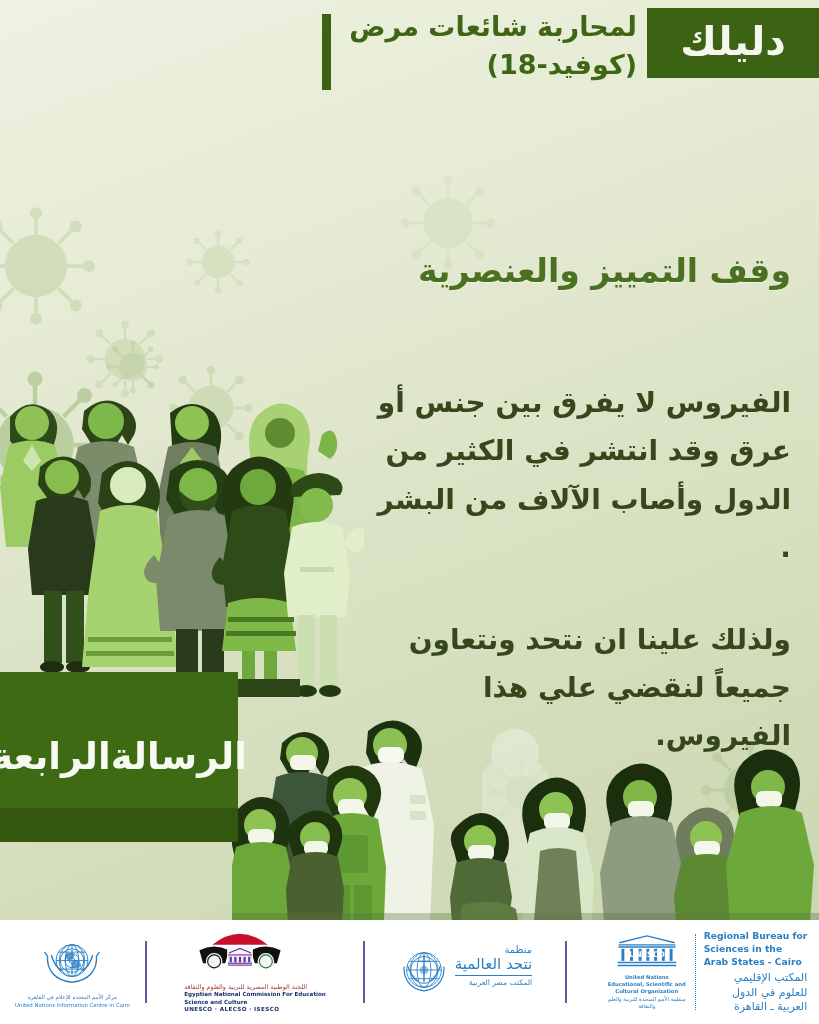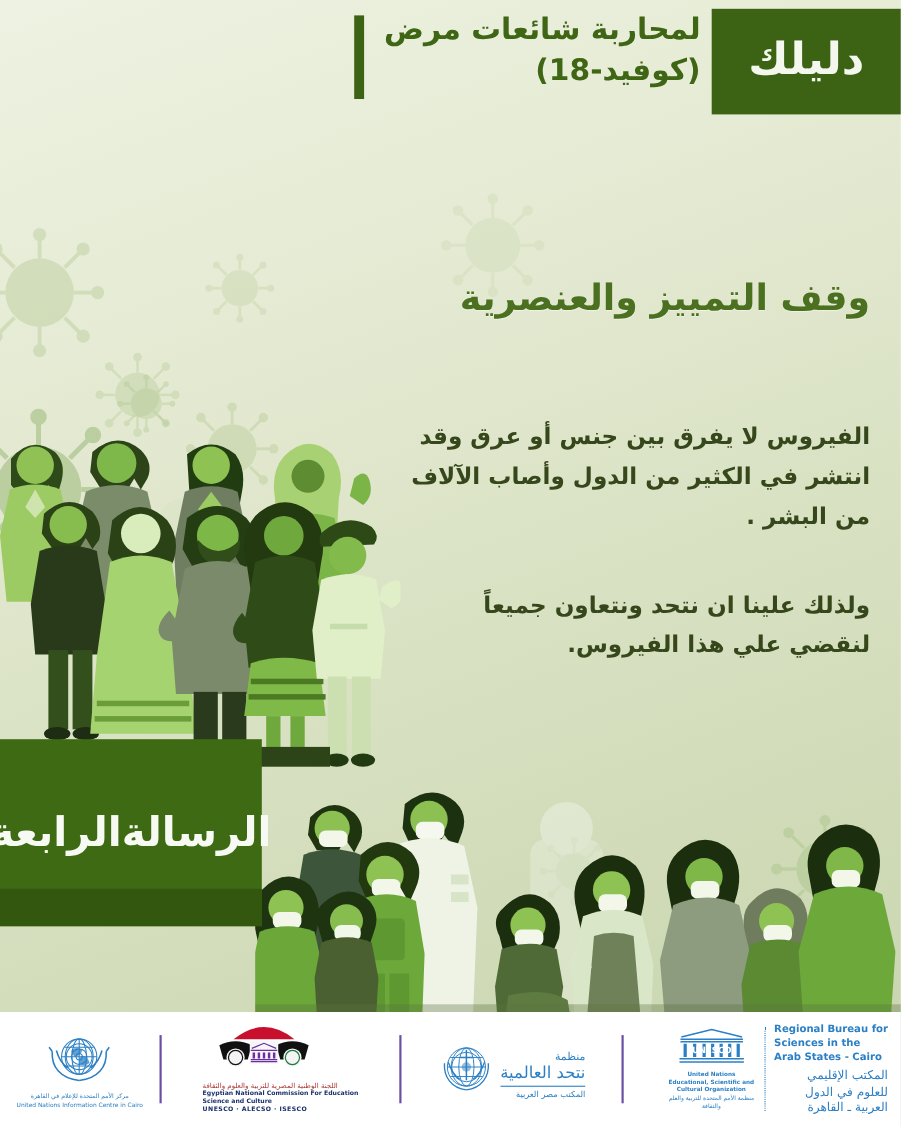--- a/index.html
+++ b/index.html
@@ -38,21 +38,21 @@
     position: absolute;
     top: 0; left: 0; right: 0;
     height: 110px;
     z-index: 14;
   }
   #header-title-box {
     position: absolute;
     top: 8px;
     right: 0;
     width: 172px;
-    height: 96px;
+    height: 70px;
     background: #3c6313;
     display: flex;
     align-items: center;
     justify-content: center;
   }
   #header-title-box .lbl {
     color: #f4f7ee;
     font-size: 40px;
     font-weight: bold;
     letter-spacing: -1px;
@@ -93,21 +93,21 @@
   #headline {
     color: #4a7020;
     font-size: 33px;
     font-weight: bold;
     line-height: 1.25;
     margin-bottom: 88px;
     text-shadow: 0 1px 1px rgba(255,255,255,0.45);
   }
   .para {
     color: #36471c;
-    font-size: 21px;
+    font-size: 28px;
     font-weight: bold;
     line-height: 1.72;
   }
   #para-1 { margin-bottom: 44px; }
 
   
   #group-illustration {
     position: absolute;
     left: -8px;
     top: 375px;
@@ -215,21 +215,21 @@
   .unesco-text .ar {
     direction: rtl;
     text-align: right;
     font-size: 11px;
     line-height: 1.34;
     margin-top: 3px;
     font-family: "DejaVu Sans", sans-serif;
   }
 
   
-  .who-wrap { display: flex; align-items: flex-end; gap: 5px; direction: rtl; }
+  .who-wrap { display: flex; align-items: flex-start; gap: 5px; direction: rtl; }
   .who-text { color: #2b7fc4; text-align: right; direction: rtl; }
   .who-text .ln1 { font-size: 10px; line-height: 1.18; }
   .who-text .ln2 { font-size: 15px; line-height: 1.18; }
   .who-text .ln3 {
     font-size: 7.6px;
     line-height: 1.3;
     border-top: 1px solid #2b7fc4;
     margin-top: 2px;
     padding-top: 2px;
   }

